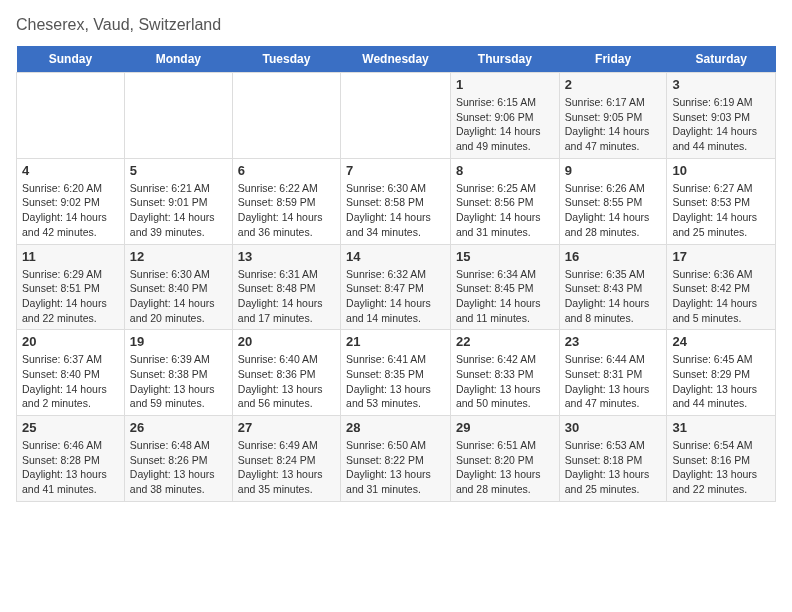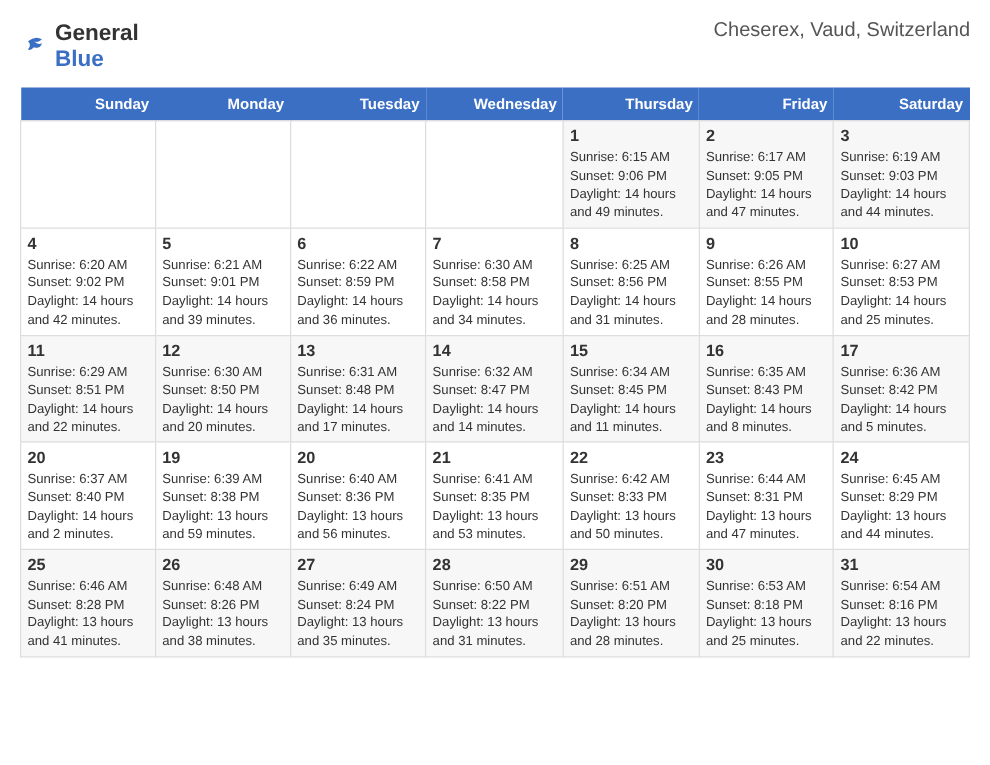--- a/index.html
+++ b/index.html
@@ -48,21 +48,21 @@
       color: #555;
     }
     table {
       width: 100%;
       border-collapse: collapse;
       font-size: 11px;
     }
     thead tr th {
       background-color: #3a6fc4;
       color: #fff;
-      text-align: right;
+      text-align: center;
       padding: 6px 5px;
       font-size: 12px;
       font-weight: bold;
     }
     tbody tr td {
       border: 1px solid #ddd;
       padding: 4px 5px;
       vertical-align: top;
       width: 113px;
       min-height: 80px;
@@ -83,29 +83,20 @@
       line-height: 1.4;
     }
     .empty-cell {
       background: #fff !important;
     }
   </style>
 </head>
 <body>
 
 <div class="header-area">
-  <div class="logo">
-    <svg class="logo-bird" viewBox="0 0 30 30">
-      <path d="M8 10 Q15 4 22 8 Q18 12 14 10 Q18 14 22 12 Q20 18 14 16 Q10 20 8 18 Q12 14 8 10Z" fill="#3a6fc4"></path>
-    </svg>
-    <div>
-      <span class="logo-text-general">General</span><br>
-      <span class="logo-text-blue">Blue</span>
-    </div>
-  </div>
   <div class="title-area">
     <div class="subtitle">Cheserex, Vaud, Switzerland</div>
   </div>
 </div>
 
 <table>
   <thead>
     <tr>
     <th>Sunday</th>
         <th>Monday</th>
@@ -199,21 +190,21 @@
         <td>
           <div class="day-number">11</div>
           <div class="day-info">Sunrise: 6:29 AM
 Sunset: 8:51 PM
 Daylight: 14 hours
 and 22 minutes.</div>
         </td>
         <td>
           <div class="day-number">12</div>
           <div class="day-info">Sunrise: 6:30 AM
-Sunset: 8:50 PM
+Sunset: 8:40 PM
 Daylight: 14 hours
 and 20 minutes.</div>
         </td>
         <td>
           <div class="day-number">13</div>
           <div class="day-info">Sunrise: 6:31 AM
 Sunset: 8:48 PM
 Daylight: 14 hours
 and 17 minutes.</div>
         </td>

